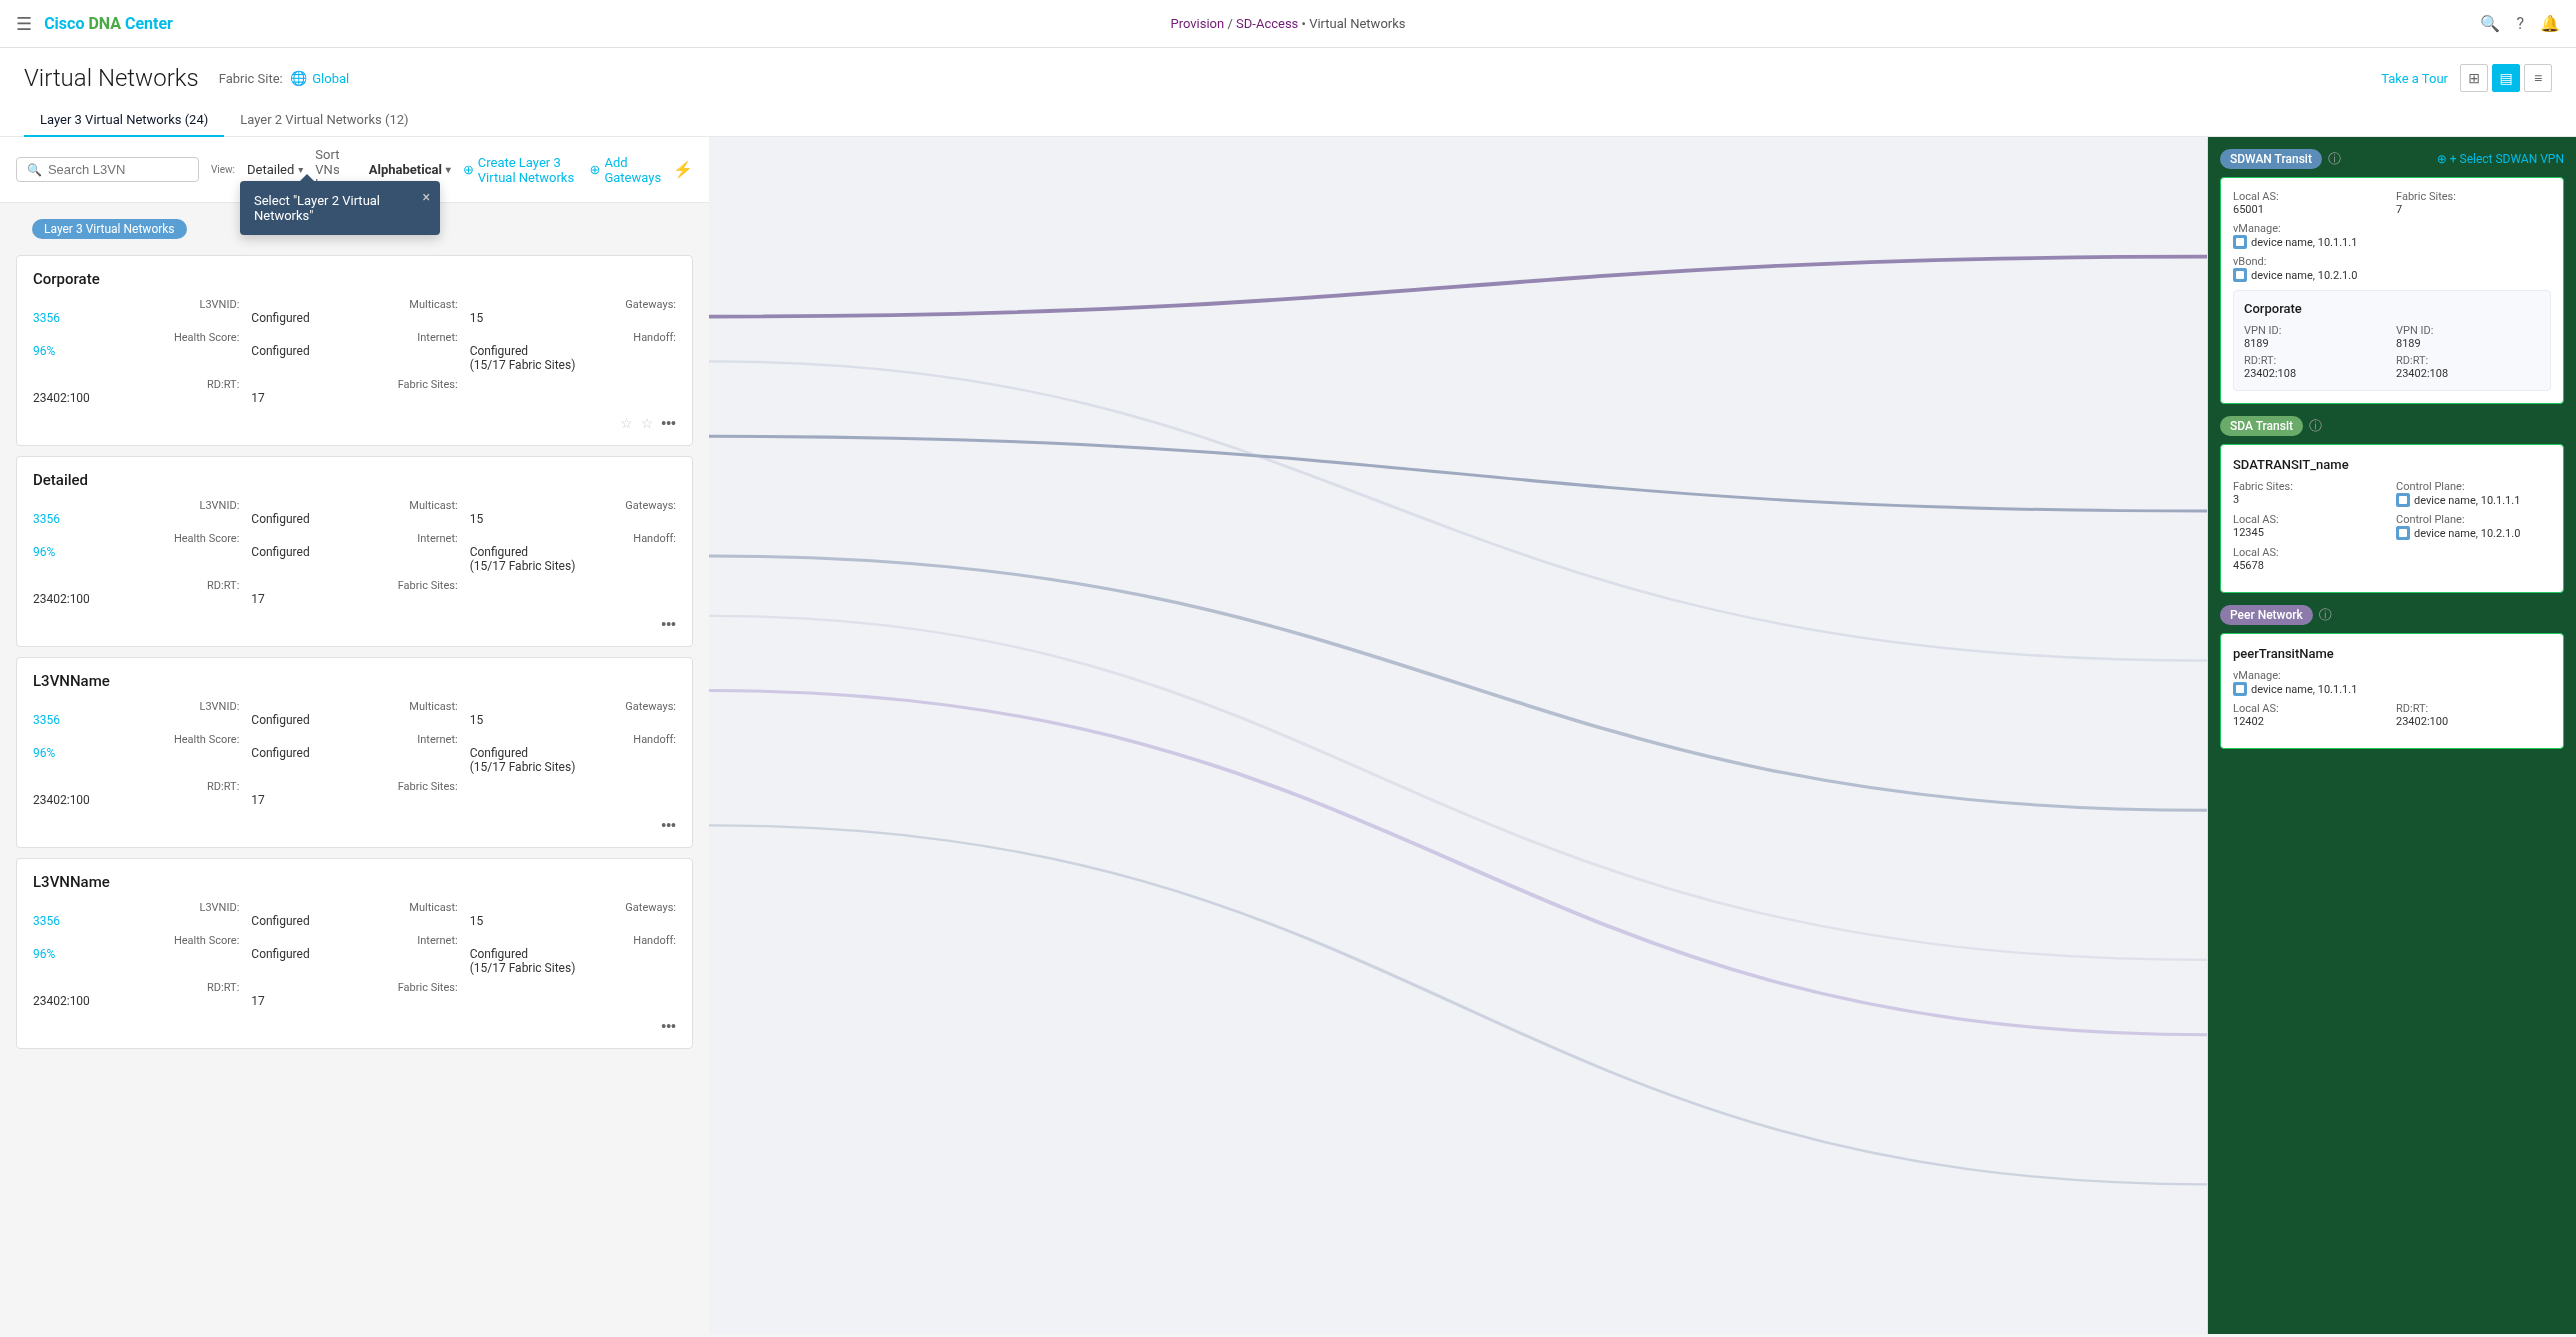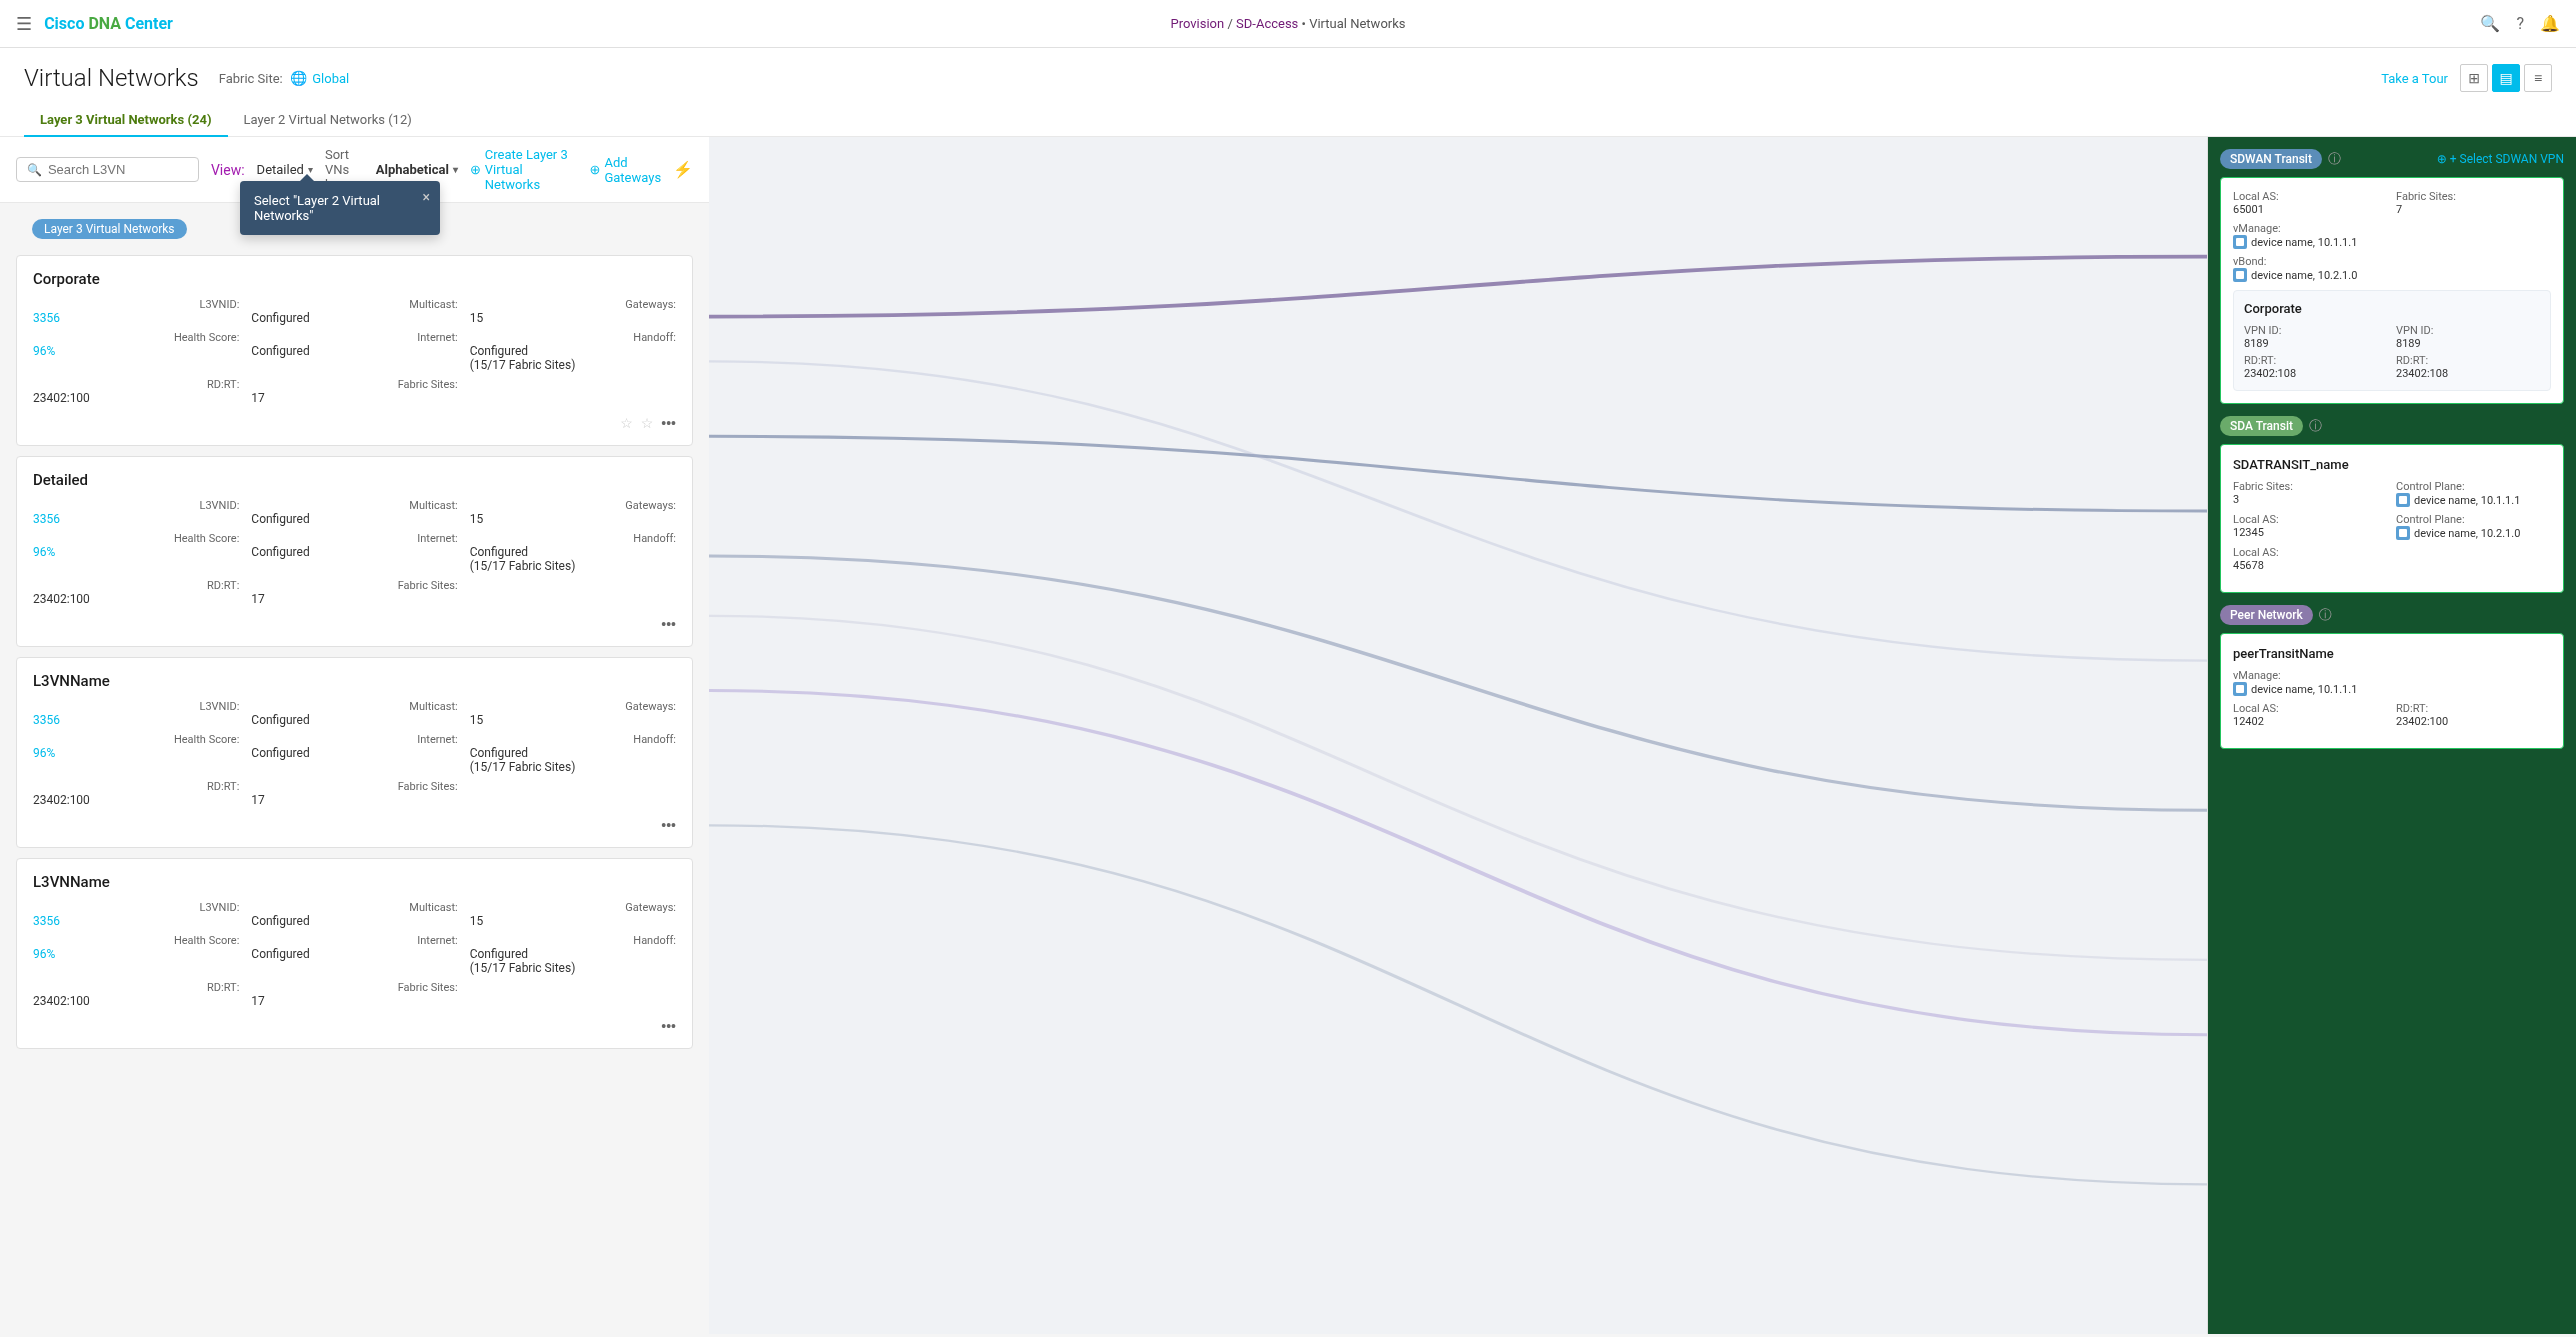--- a/index.html
+++ b/index.html
@@ -35,39 +35,39 @@
       color: #666; font-size: 14px; border-radius: 2px;
     }
     .view-btn.active { background: #00bceb; color: #fff; border-color: #00bceb; }
 
     
     .tabs { display: flex; gap: 0; }
     .tab {
       padding: 8px 16px; font-size: 13px; color: #666; cursor: pointer;
       border-bottom: 2px solid transparent; margin-bottom: -1px;
     }
-    .tab.active { color: #4d7c0f; border-bottom: 2px solid #00bceb; font-weight: 700; text-align: right; }
+    .tab.active { color: #0f172a; border-bottom: 2px solid #00bceb; font-weight: 400; text-align: right; }
 
     
     .main-content { display: flex; height: calc(100vh - 140px); overflow: hidden; }
 
     
     .left-panel { width: 709px; min-width: 709px; display: flex; flex-direction: column; background: #f5f5f5; }
 
     .toolbar {
       display: flex; align-items: center; padding: 10px 16px; background: #fff;
       border-bottom: 1px solid #e8e8e8; gap: 12px; position: relative;
     }
     .search-box {
       display: flex; align-items: center; border: 1px solid #ccc; border-radius: 4px;
       padding: 4px 10px; gap: 6px; background: #fff; width: 200px;
     }
     .search-box input { border: none; outline: none; font-size: 13px; color: #666; width: 140px; }
     .search-icon-small { color: #999; font-size: 12px; }
-    .view-label { font-size: 14px; color: #a21caf; }
+    .view-label { font-size: 10px; color: #737373; }
     .view-dropdown { display: flex; align-items: center; gap: 4px; color: #333; cursor: pointer; font-size: 13px; }
     .chevron-down { font-size: 10px; color: #666; }
     .sort-label { font-size: 13px; color: #666; }
     .sort-dropdown { display: flex; align-items: center; gap: 4px; color: #333; cursor: pointer; font-size: 13px; font-weight: bold; }
     .create-btn { display: flex; align-items: center; gap: 4px; color: #00bceb; cursor: pointer; font-size: 13px; }
     .add-gw-btn { display: flex; align-items: center; gap: 4px; color: #00bceb; cursor: pointer; font-size: 13px; }
     .filter-icon-btn { margin-left: auto; color: #666; cursor: pointer; font-size: 16px; }
 
     
     .tooltip-popup {

